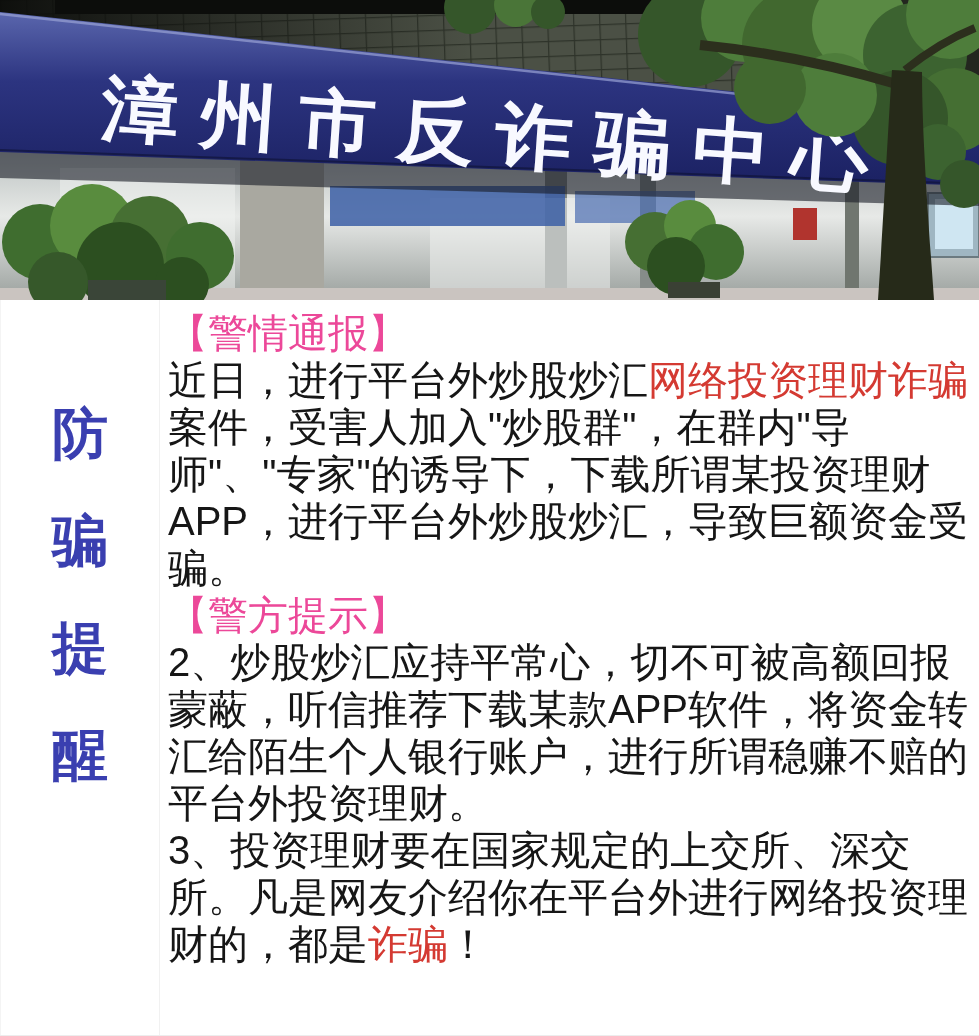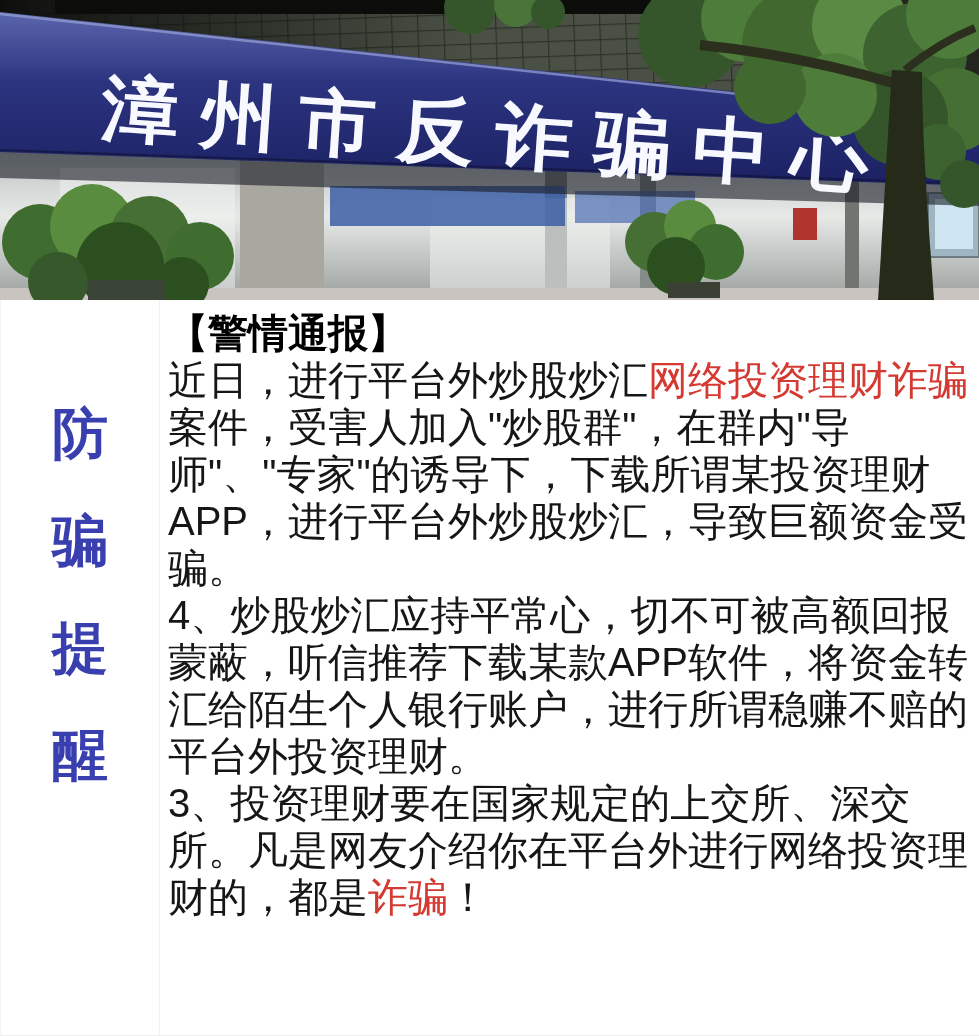--- a/index.html
+++ b/index.html
@@ -49,22 +49,22 @@
     box-sizing:border-box;
     padding:10px 4px 0 8px;
     font-size:40px;
     line-height:47px;
     font-weight:500;
     color:#161616;
     word-break:normal;
     overflow-wrap:normal;
   }
   .main .heading span{
-    color:#000000;
-    font-weight:700;
+    color:#ec4899;
+    font-weight:400;
   }
   .main .para span.red{
     color:#d43a32;
   }
 </style>
 </head>
 <body>
 
 <div class="page">
 
@@ -166,18 +166,19 @@
     <div class="sidebar">
       <span class="ch">防</span>
       <span class="ch">骗</span>
       <span class="ch">提</span>
       <span class="ch">醒</span>
     </div>
 
     <div class="main">
         <div class="heading"><span>【警情通报】</span></div>
         <div class="para"><span>近日，进行平台外炒股炒汇</span><span class="red">网络投资理财诈骗</span><span>案件，受害人加入"炒股群"，在群内"导师"、"专家"的诱导下，下载所谓某投资理财APP，进行平台外炒股炒汇，导致巨额资金受骗。</span></div>
-        <div class="para"><span>4、炒股炒汇应持平常心，切不可被高额回报蒙蔽，听信推荐下载某款APP软件，将资金转汇给陌生个人银行账户，进行所谓稳赚不赔的平台外投资理财。</span></div>
+        <div class="heading"><span>【警方提示】</span></div>
+        <div class="para"><span>2、炒股炒汇应持平常心，切不可被高额回报蒙蔽，听信推荐下载某款APP软件，将资金转汇给陌生个人银行账户，进行所谓稳赚不赔的平台外投资理财。</span></div>
         <div class="para"><span>3、投资理财要在国家规定的上交所、深交所。凡是网友介绍你在平台外进行网络投资理财的，都是</span><span class="red">诈骗</span><span>！</span></div>
       </div>
 
   </div>
 </div>
 
 </body></html>

